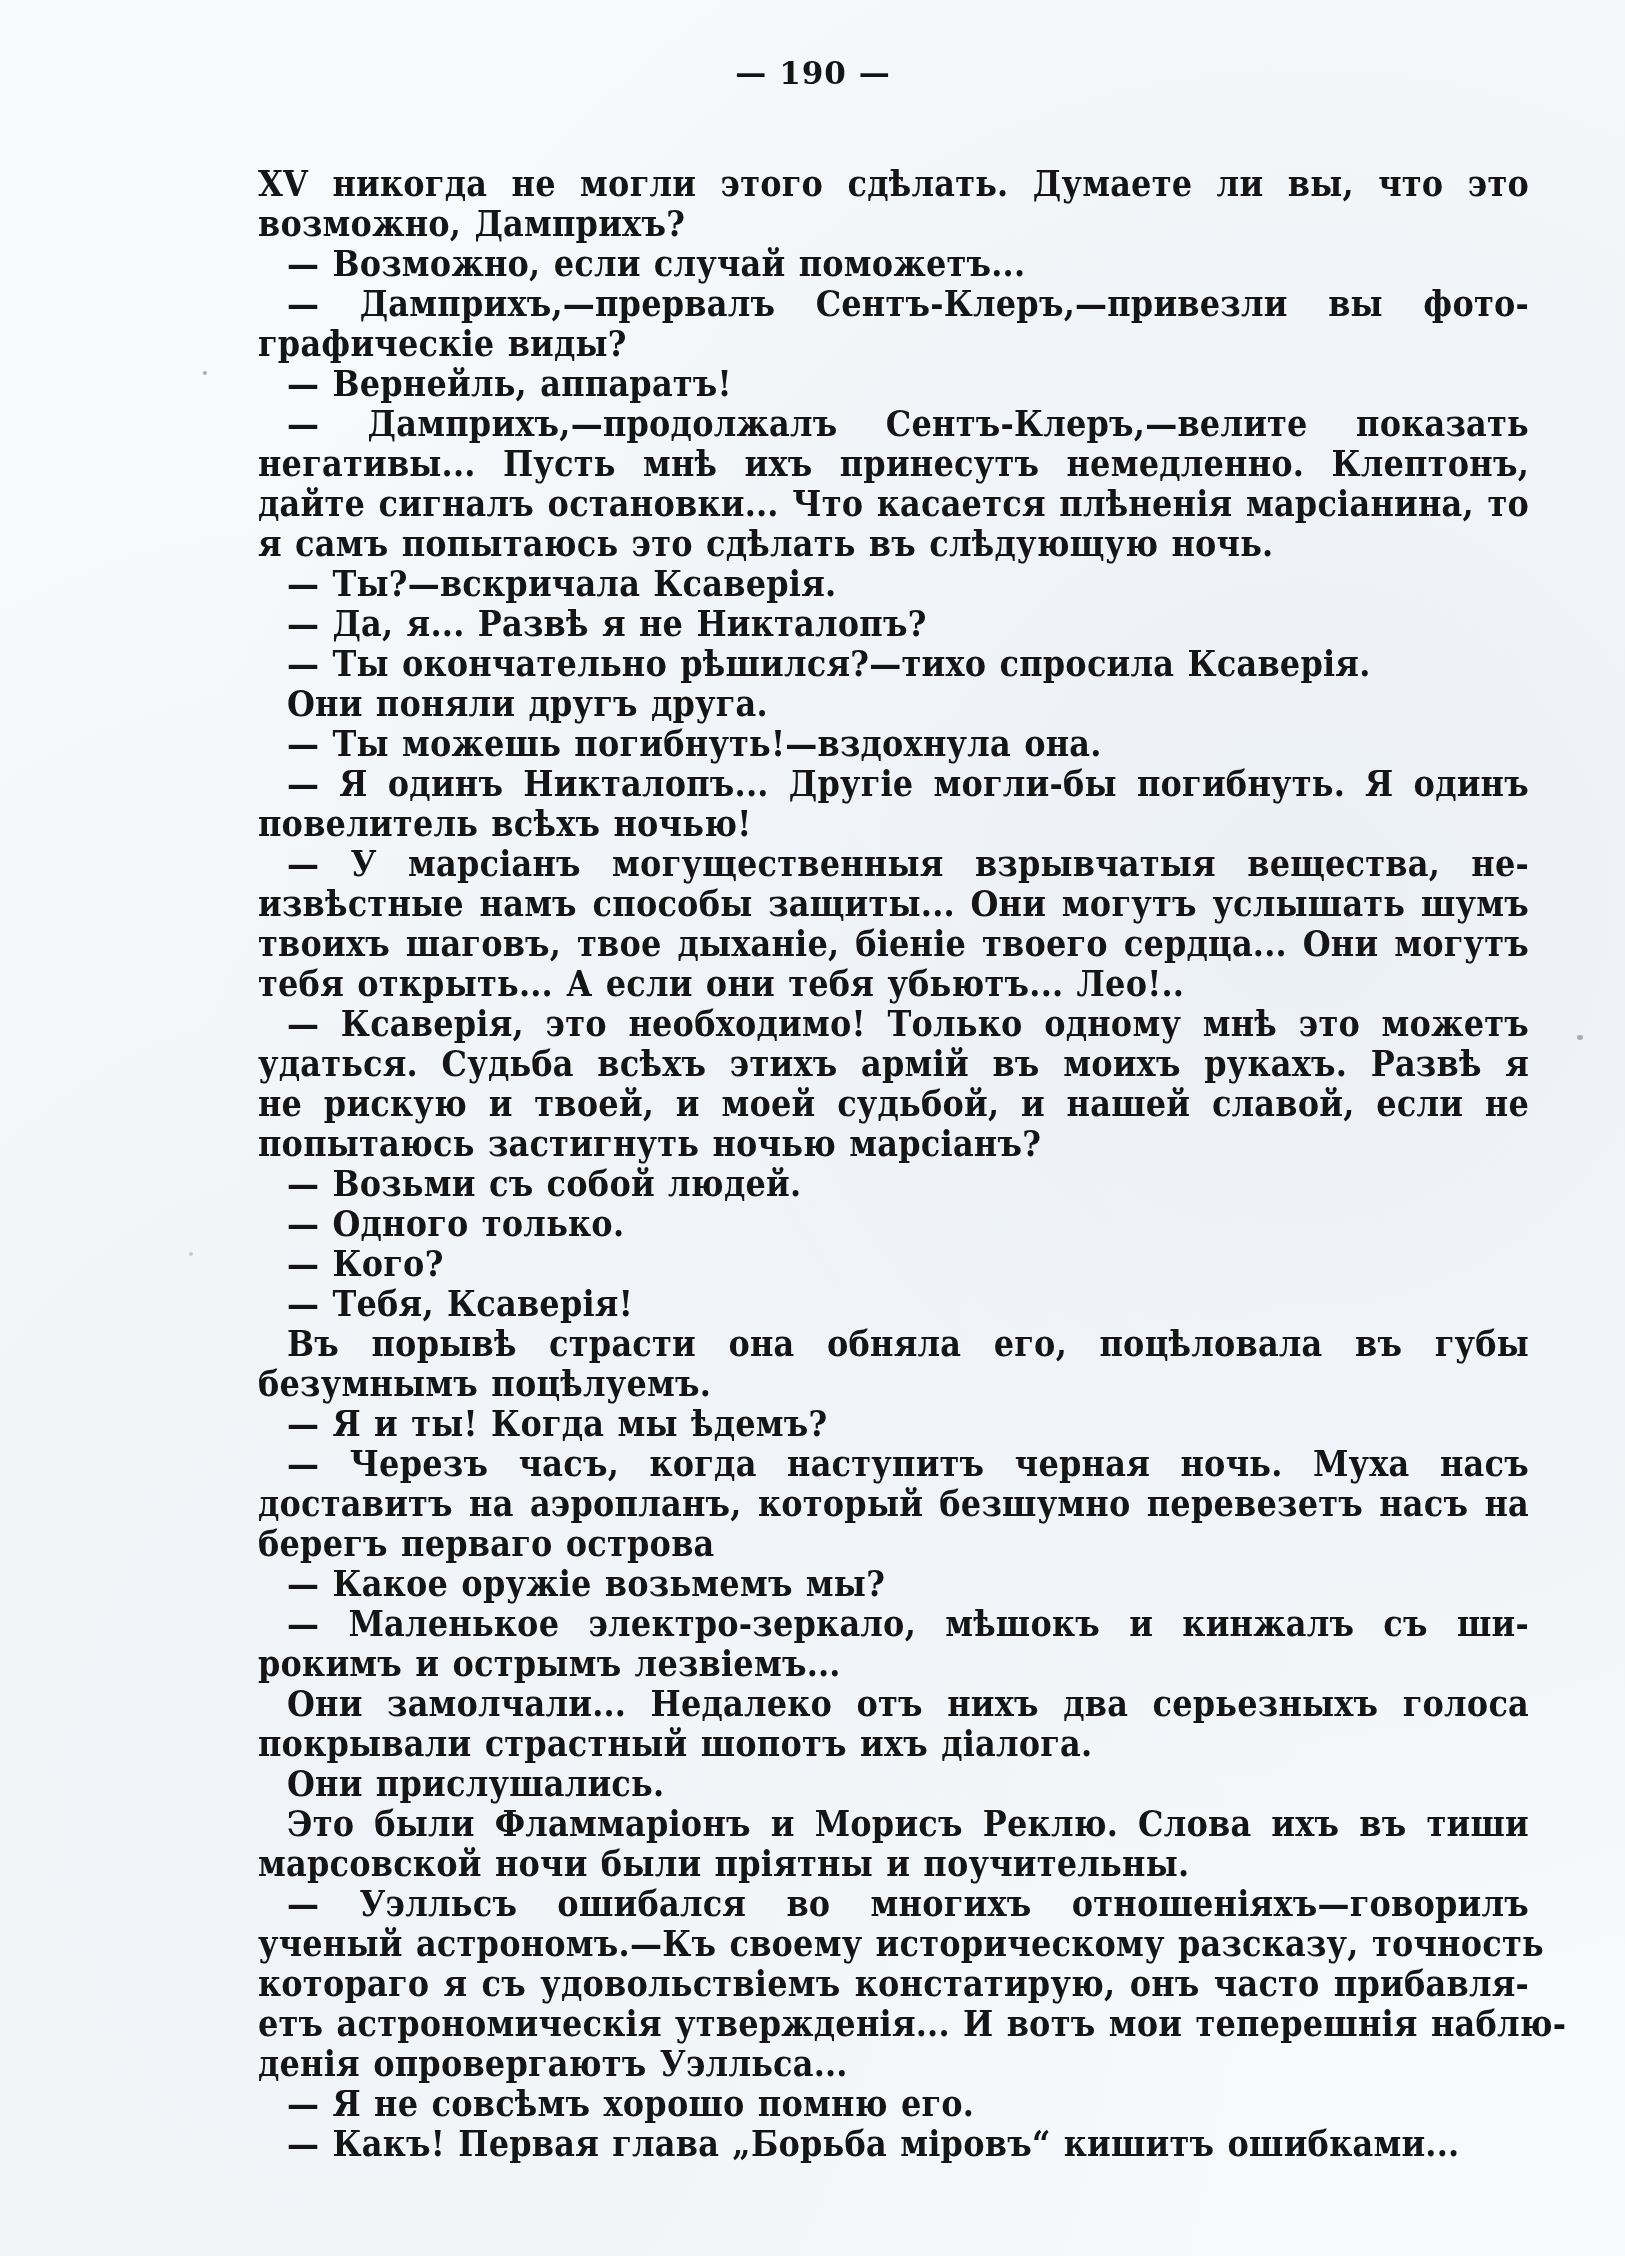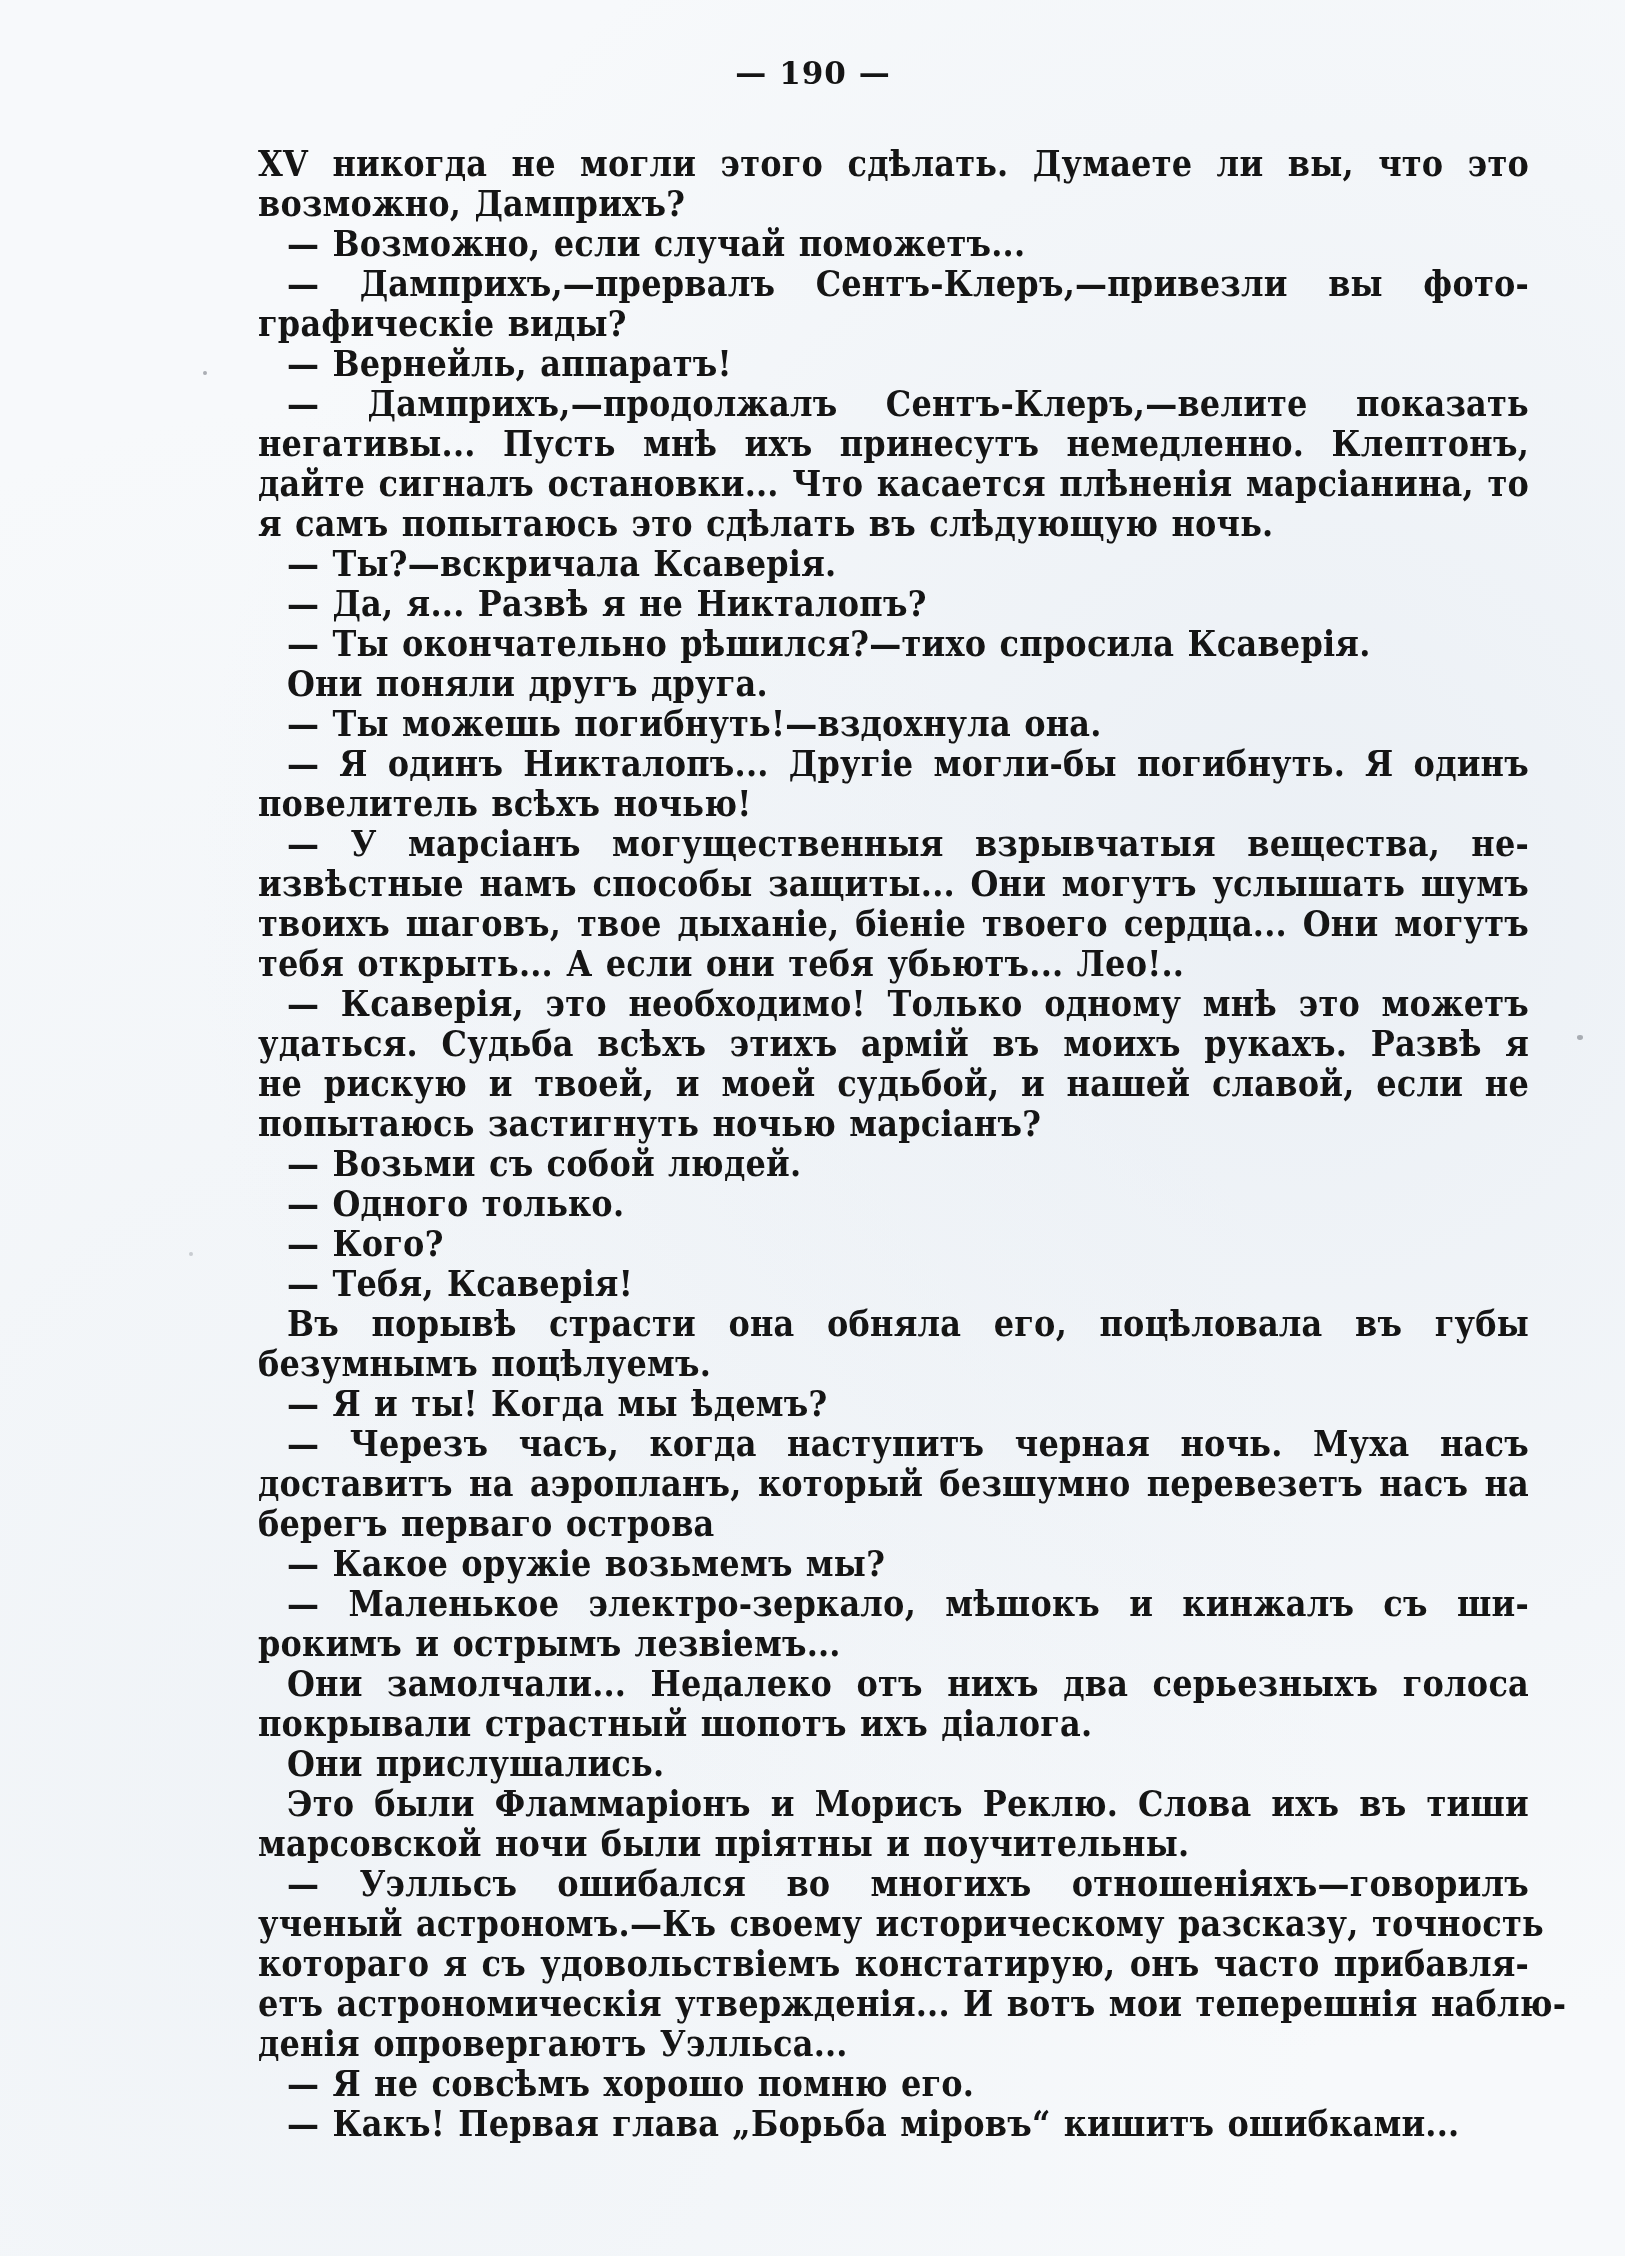--- a/index.html
+++ b/index.html
@@ -31,21 +31,21 @@
     left: 0;
     width: 1626px;
     text-align: center;
     font-size: 31px;
     font-weight: bold;
     letter-spacing: 1px;
   }
   .text-block {
     position: absolute;
     left: 258px;
-    top: 144px;
+    top: 164px;
     width: 1271px;
   }
   .line {
     height: 40px;
     line-height: 40px;
     font-size: 32px;
     font-weight: bold;
     white-space: nowrap;
     text-align: justify;
     text-align-last: justify;

